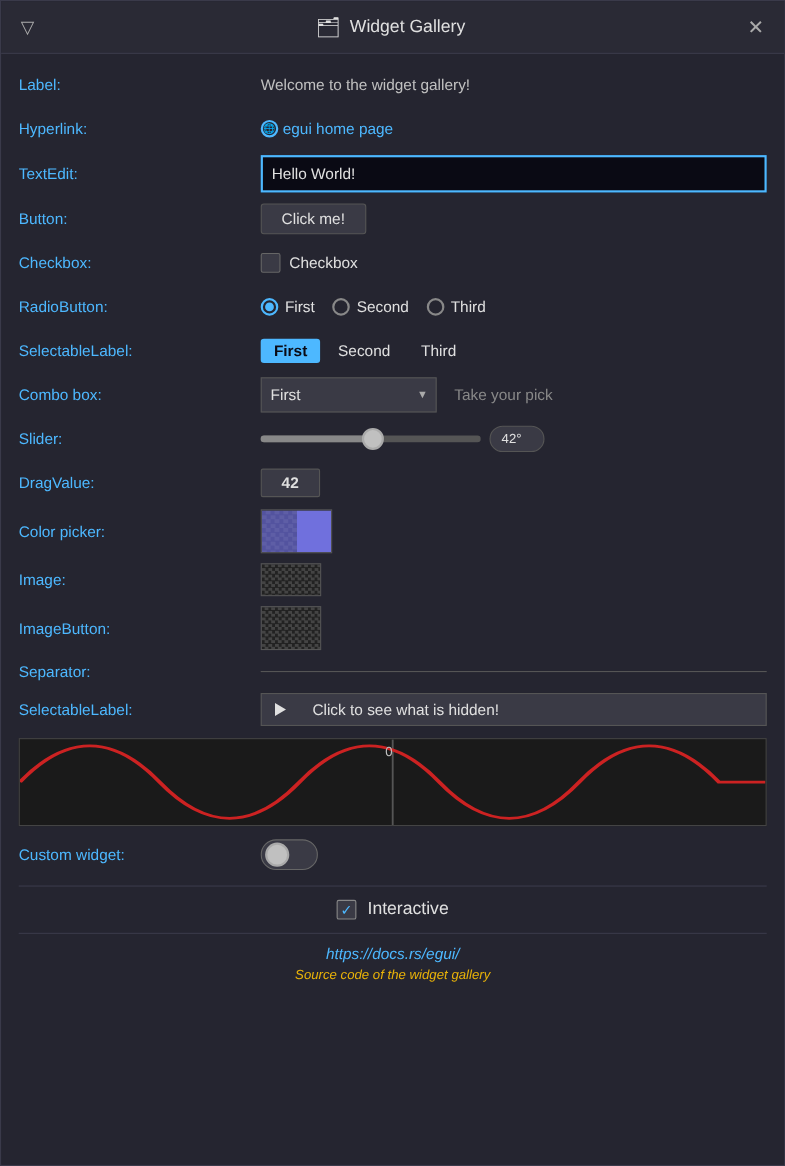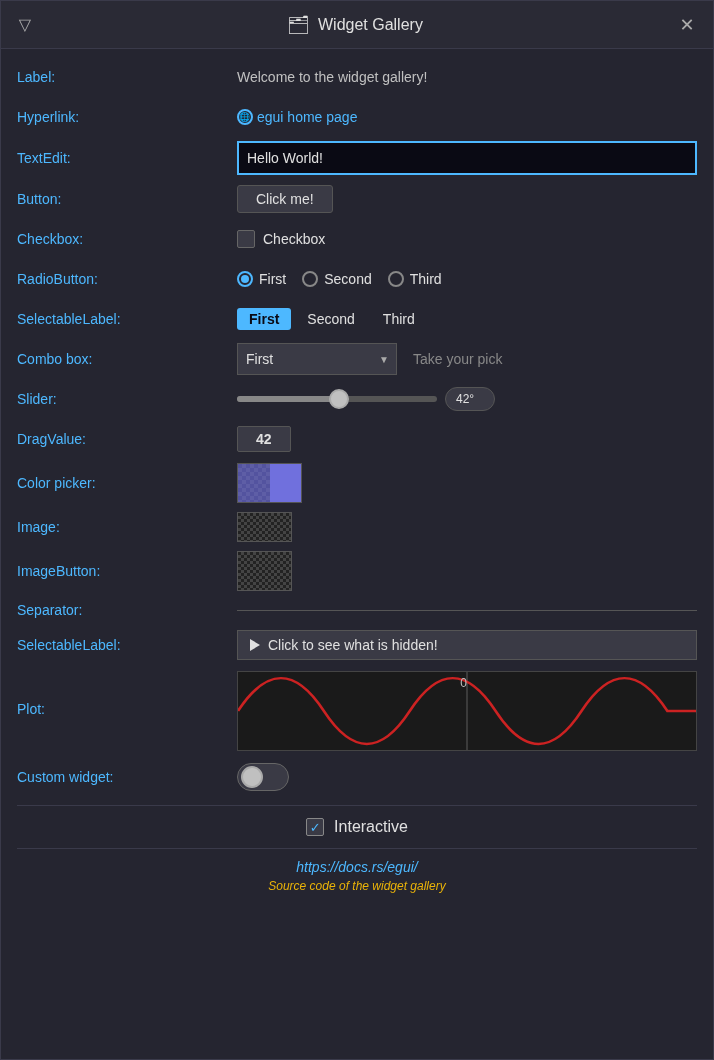--- a/index.html
+++ b/index.html
@@ -303,21 +303,21 @@
     }
     .collapsing-header-btn {
       background: #3a3a45;
       border: 1px solid #555;
       color: #e0e0e0;
       padding: 6px 12px;
       font-size: 14px;
       cursor: pointer;
       display: flex;
       align-items: center;
-      gap: 8px;
+      gap: 24px;
       flex: 1;
     }
     .triangle-right {
       width: 0; height: 0;
       border-top: 6px solid transparent;
       border-bottom: 6px solid transparent;
       border-left: 10px solid #e0e0e0;
       display: inline-block;
     }
     .plot-area {
@@ -563,21 +563,20 @@
       <span class="row-label">SelectableLabel:</span>
       <div class="row-content">
         <button class="collapsing-header-btn">
           <span class="triangle-right"></span>
           <span>Click to see what is hidden!</span>
         </button>
       </div>
     </div>
 
     <div class="row" style="align-items:flex-start;padding:6px 0;">
-      <span class="row-label" style="padding-top:30px;">Plot:</span>
       <div class="row-content">
         <div class="plot-area">
           <span class="plot-label">0</span>
           <svg class="plot-svg" viewBox="0 0 400 80" preserveAspectRatio="none">
 
             <line x1="200" y1="0" x2="200" y2="80" stroke="#555" stroke-width="1"></line>
 
             <path d="M0,40 C25,-5 50,-5 75,40 C100,85 125,85 150,40 C175,-5 200,-5 225,40 C250,85 275,85 300,40 C325,-5 350,-5 375,40 L400,40" stroke="#cc2222" stroke-width="2.5" fill="none"></path>
           </svg>
         </div>

